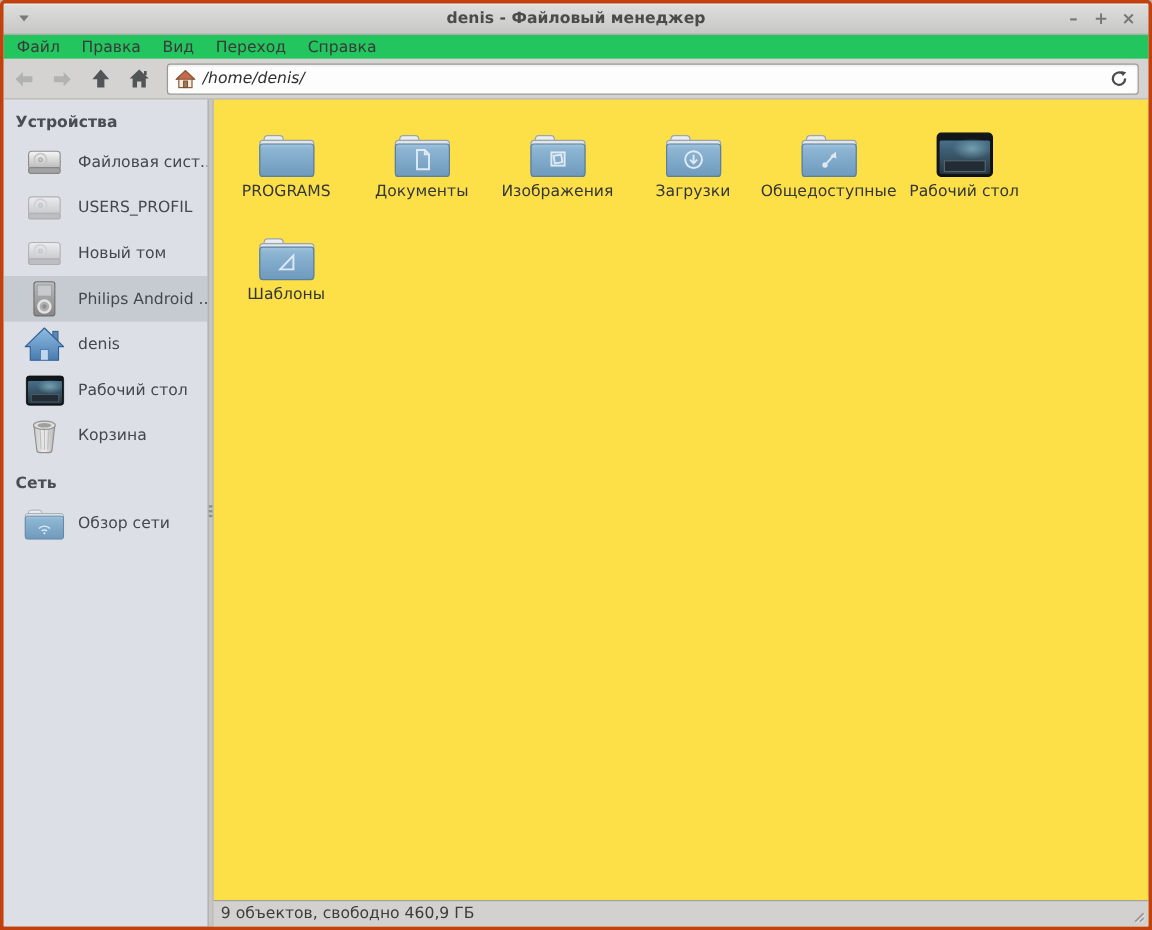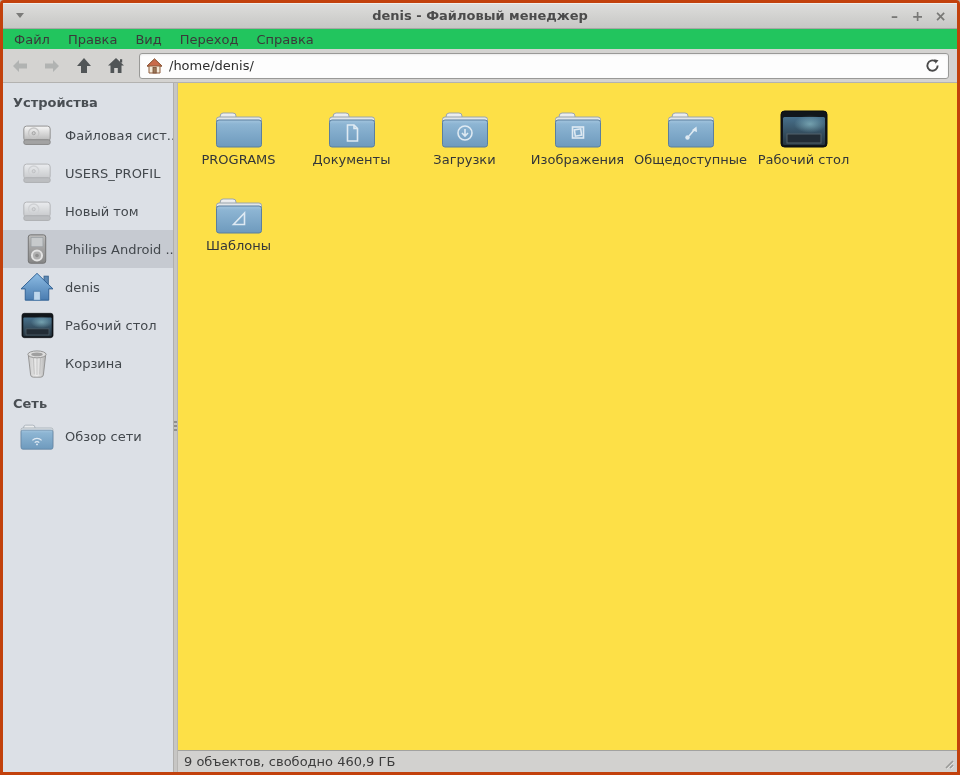--- a/index.html
+++ b/index.html
@@ -56,20 +56,21 @@
   }
   .tool-btn { width: 26px; height: 26px; display:flex; align-items:center; justify-content:center; border-radius:3px; }
   .pathbar {
     flex: 1; height: 26px; margin-left: 4px;
     background: #fdfdfd;
     border: 1px solid #999997;
     border-radius: 3px;
     display: flex; align-items: center;
     padding: 0 6px; gap: 6px;
     box-shadow: inset 0 1px 2px rgba(0,0,0,.08);
+    font-style: italic;
   }
   .path-text { color: #2d2d2d; }
   .reload-btn { margin-left:auto; width:20px; height:20px; display:flex; align-items:center; justify-content:center; }
 
   
   .app-body { flex: 1; display: flex; min-height: 0; justify-content: flex-end; }
 
   .sidebar {
     width: 170px; flex: 0 0 170px;
     background: #dce0e6;
@@ -372,41 +373,41 @@
           <span class="file-label">Документы</span>
         </div>
 
         <div class="file-item">
           <span class="file-icon">
             <svg width="48" height="40" viewBox="0 0 48 40">
                 <path d="M5 8 Q5 4 8 4 L18 4 Q21 4 21 7 L21 11 L5 11 Z" fill="url(#gTab)" stroke="#9aa5ad"></path>
                 <rect x="1.5" y="8" width="45" height="28" rx="2.5" fill="#e2e6e9" stroke="#9aa5ad"></rect>
                 <rect x="1.5" y="11" width="45" height="27" rx="2.5" fill="url(#gFolder)" stroke="#5b7f9e"></rect>
                 <g stroke="#e9f1f7" fill="none" stroke-width="1.6" opacity="0.9">
+                  <rect x="18.5" y="18" width="11" height="11"></rect>
+                  <rect x="20.8" y="20.3" width="6.4" height="6.4" transform="rotate(-9 24 23.5)"></rect>
+                </g>
+              </svg>
+          </span>
+          <span class="file-label">Изображения</span>
+        </div>
+
+        <div class="file-item">
+          <span class="file-icon">
+            <svg width="48" height="40" viewBox="0 0 48 40">
+                <path d="M5 8 Q5 4 8 4 L18 4 Q21 4 21 7 L21 11 L5 11 Z" fill="url(#gTab)" stroke="#9aa5ad"></path>
+                <rect x="1.5" y="8" width="45" height="28" rx="2.5" fill="#e2e6e9" stroke="#9aa5ad"></rect>
+                <rect x="1.5" y="11" width="45" height="27" rx="2.5" fill="url(#gFolder)" stroke="#5b7f9e"></rect>
+                <g stroke="#e9f1f7" fill="none" stroke-width="1.6" opacity="0.9">
                   <circle cx="24" cy="24" r="7"></circle>
                   <path d="M24 20 L24 26.5 M21 24 L24 27.2 L27 24"></path>
                 </g>
               </svg>
           </span>
           <span class="file-label">Загрузки</span>
-        </div>
-
-        <div class="file-item">
-          <span class="file-icon">
-            <svg width="48" height="40" viewBox="0 0 48 40">
-                <path d="M5 8 Q5 4 8 4 L18 4 Q21 4 21 7 L21 11 L5 11 Z" fill="url(#gTab)" stroke="#9aa5ad"></path>
-                <rect x="1.5" y="8" width="45" height="28" rx="2.5" fill="#e2e6e9" stroke="#9aa5ad"></rect>
-                <rect x="1.5" y="11" width="45" height="27" rx="2.5" fill="url(#gFolder)" stroke="#5b7f9e"></rect>
-                <g stroke="#e9f1f7" fill="none" stroke-width="1.6" opacity="0.9">
-                  <rect x="18.5" y="18" width="11" height="11"></rect>
-                  <rect x="20.8" y="20.3" width="6.4" height="6.4" transform="rotate(-9 24 23.5)"></rect>
-                </g>
-              </svg>
-          </span>
-          <span class="file-label">Изображения</span>
         </div>
 
 
         <div class="file-item">
           <span class="file-icon">
             <svg width="48" height="40" viewBox="0 0 48 40">
                 <path d="M5 8 Q5 4 8 4 L18 4 Q21 4 21 7 L21 11 L5 11 Z" fill="url(#gTab)" stroke="#9aa5ad"></path>
                 <rect x="1.5" y="8" width="45" height="28" rx="2.5" fill="#e2e6e9" stroke="#9aa5ad"></rect>
                 <rect x="1.5" y="11" width="45" height="27" rx="2.5" fill="url(#gFolder)" stroke="#5b7f9e"></rect>
                 <g stroke="#e9f1f7" fill="#e9f1f7" opacity="0.9" stroke-width="1.6">

